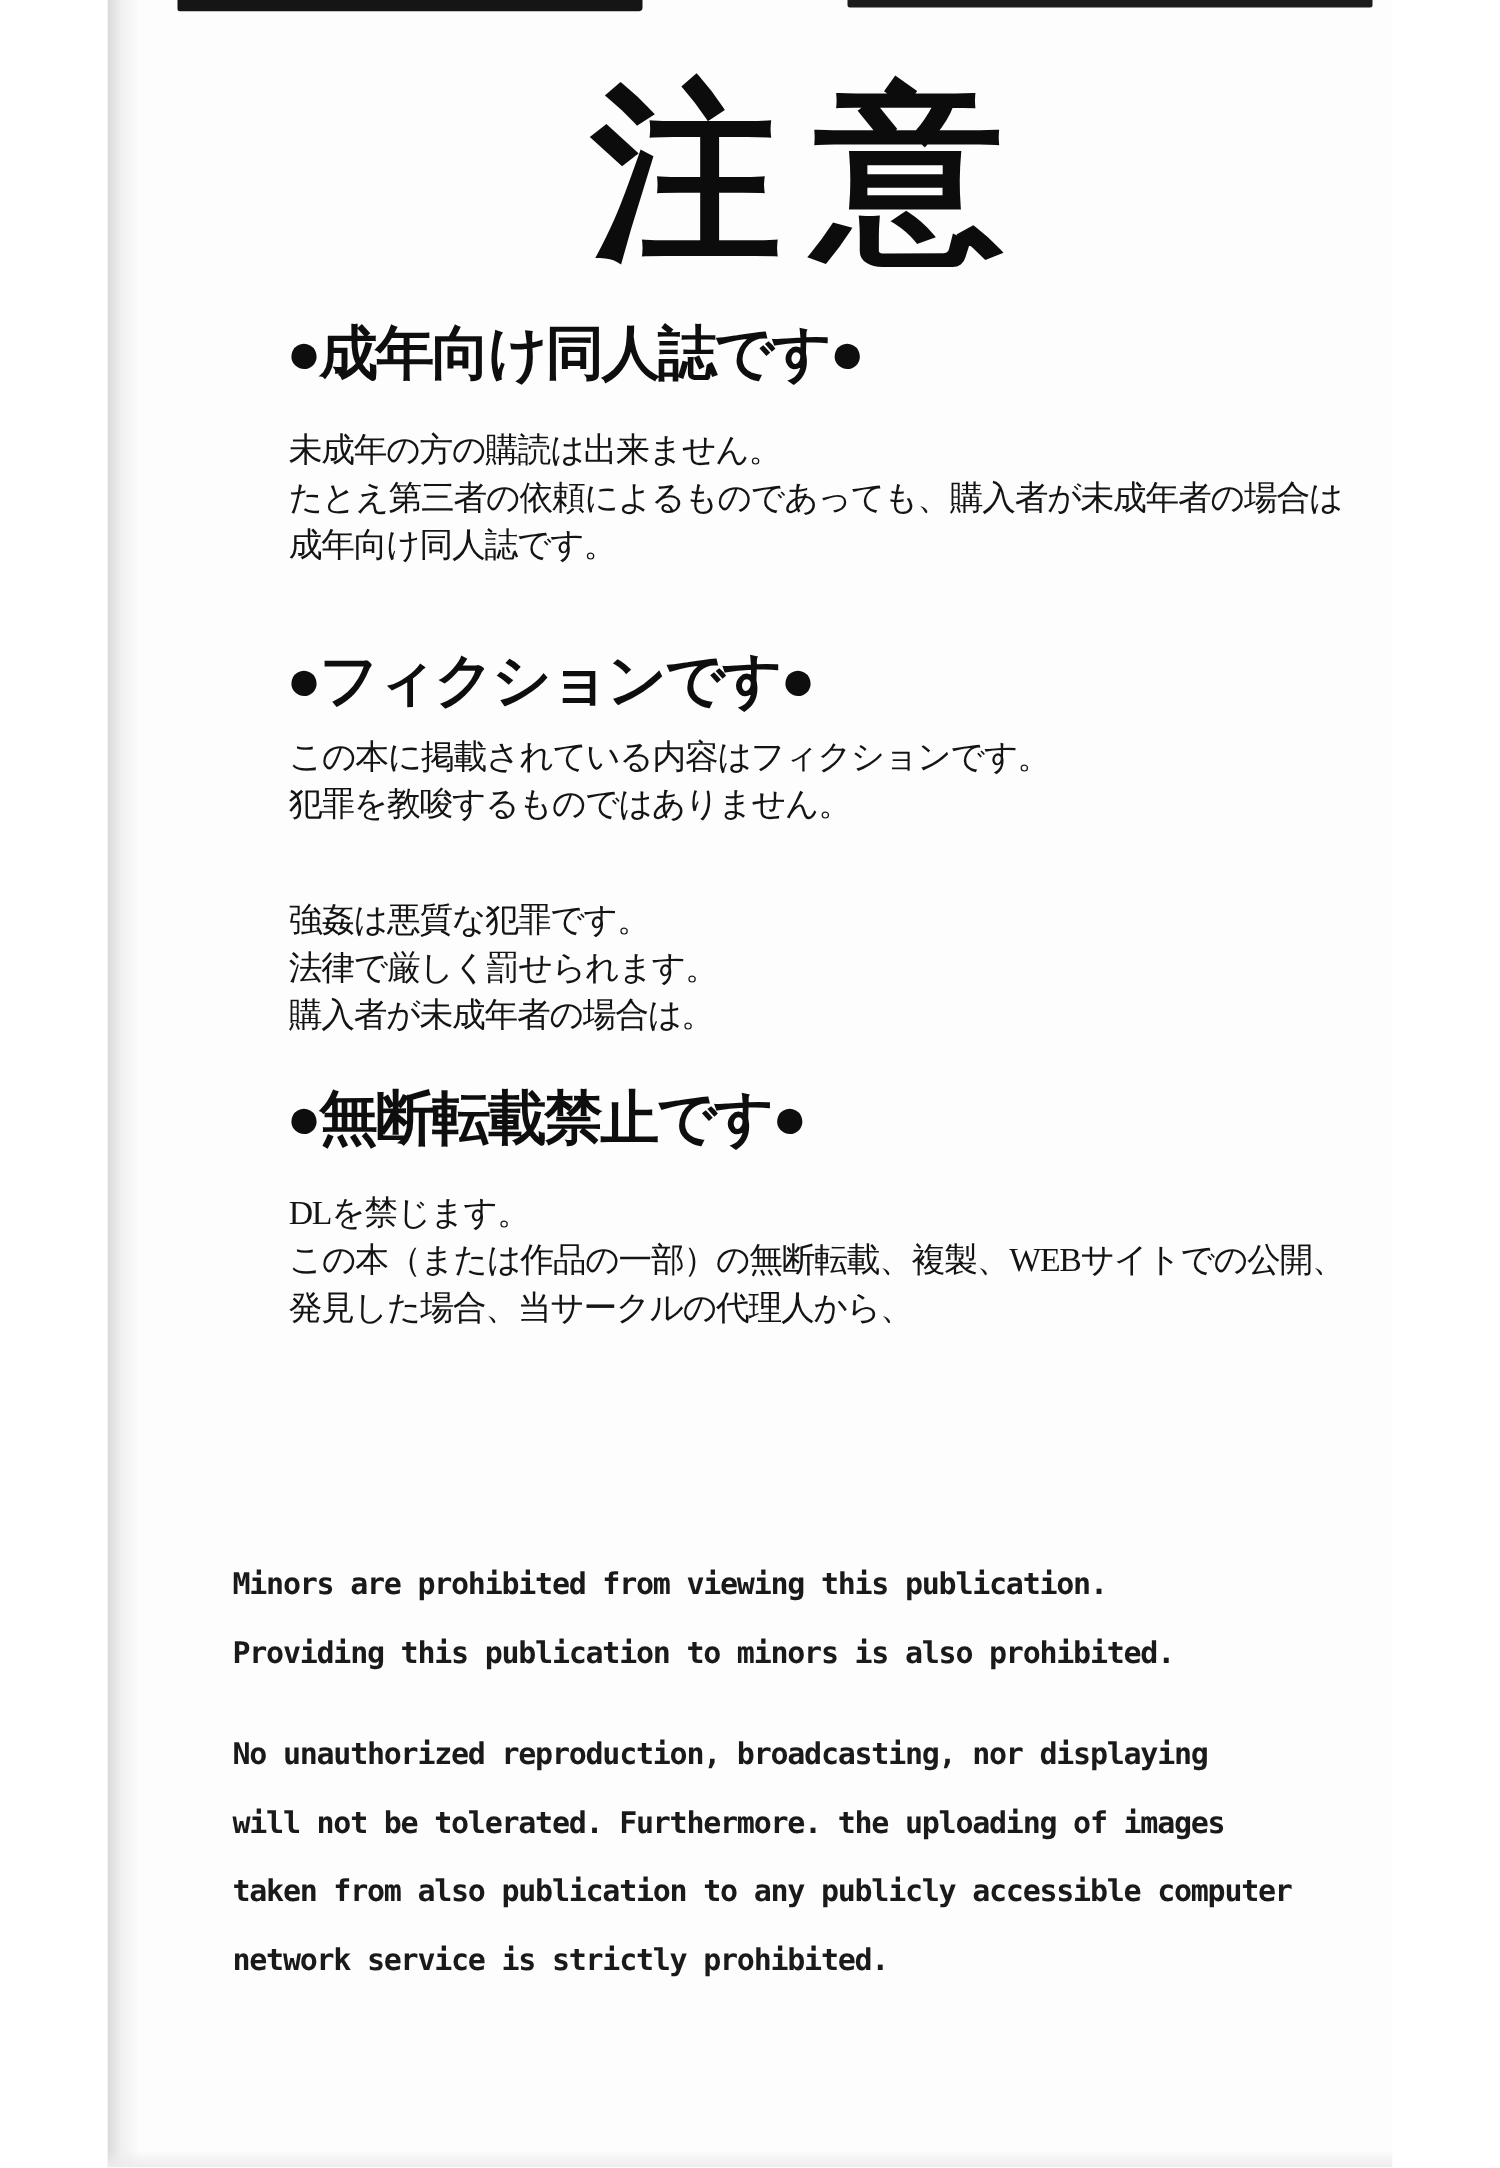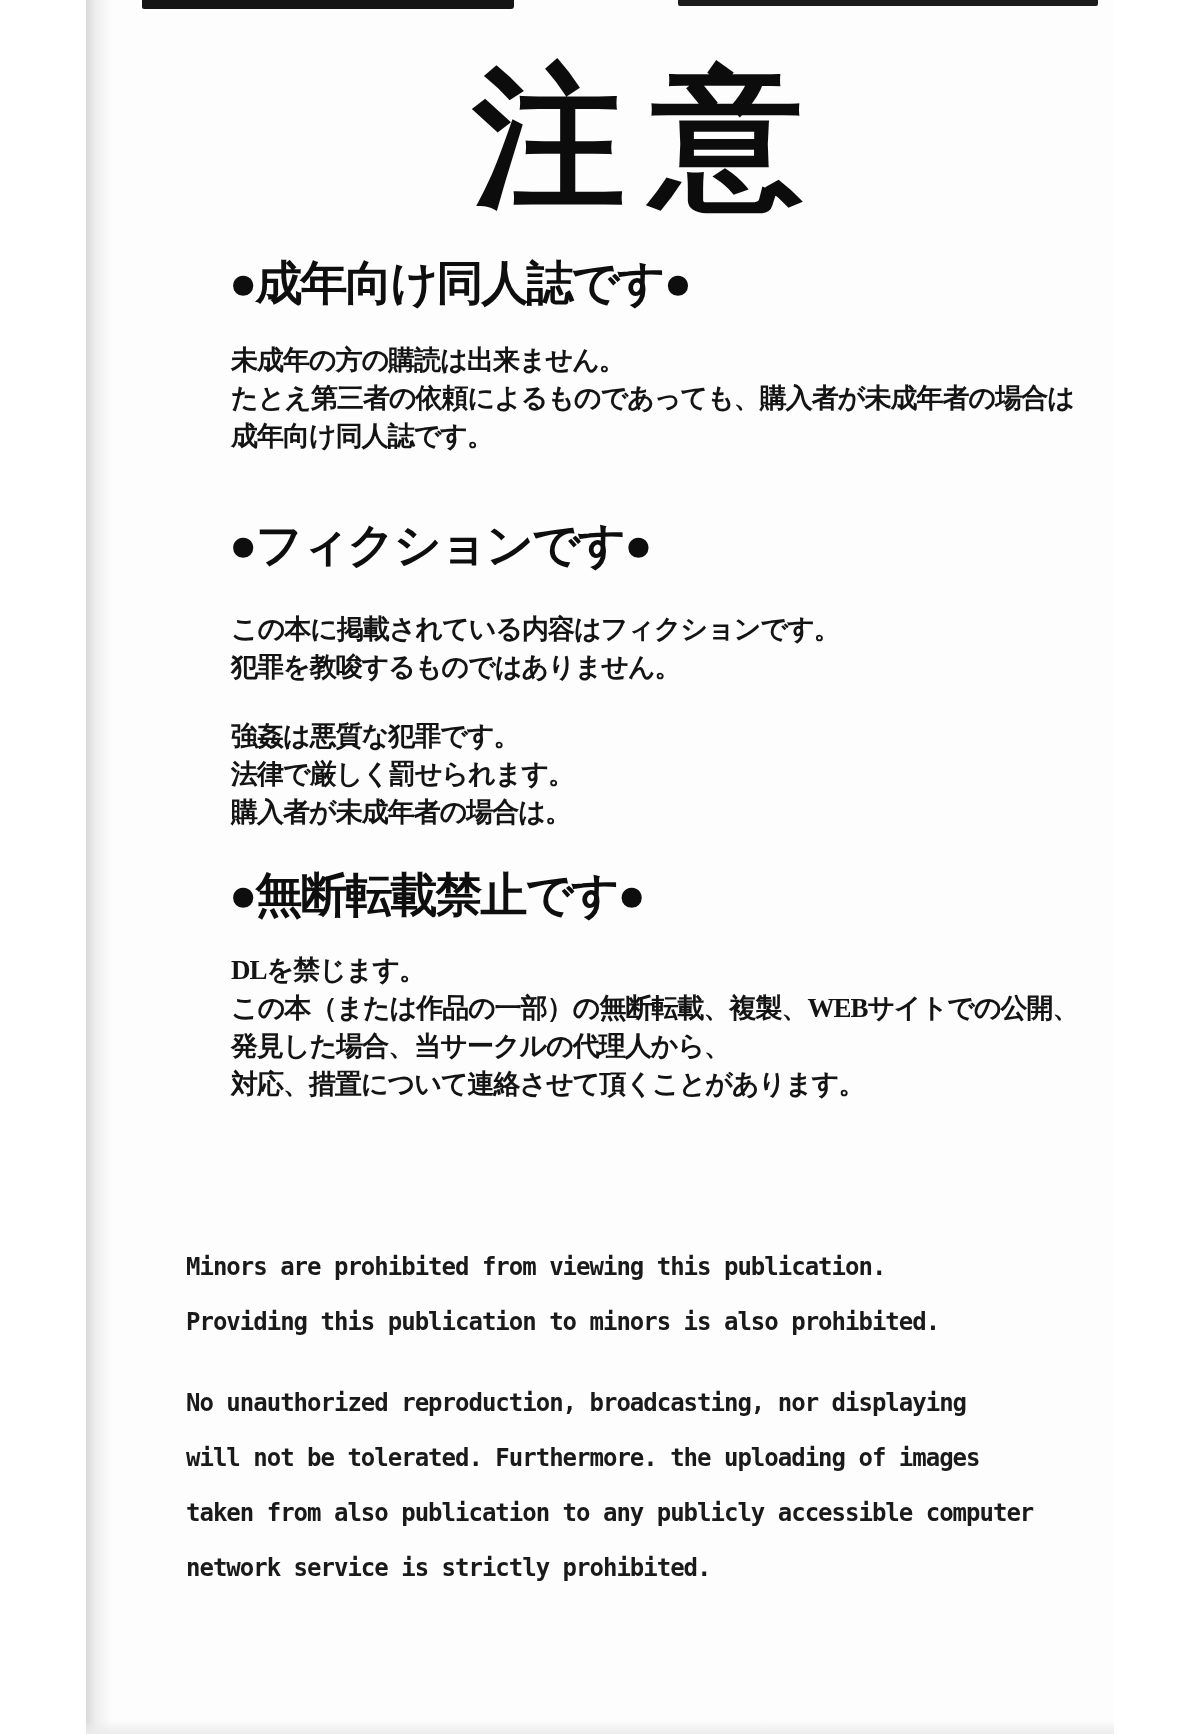--- a/index.html
+++ b/index.html
@@ -61,29 +61,29 @@
     color: #0e0e0e;
     white-space: nowrap;
   }
   .h-sec1 { top: 256px; }
   .h-sec2 { top: 518px; text-align: right; }
   .h-sec3 { top: 868px; font-family: Liberation Serif, serif; }
   .jp-body {
     position: absolute;
     left: 145px;
     font-family: "Liberation Serif", "DejaVu Serif", serif;
-    font-weight: bold;
+    font-weight: normal;
     font-size: 27px;
     line-height: 38px;
     letter-spacing: -1px;
     color: #141414;
     white-space: nowrap;
   }
   .p-sec1 { top: 341px; }
-  .p-sec2a { top: 610px; }
+  .p-sec2a { top: 586px; }
   .p-sec2b { top: 717px; }
   .p-sec3 { top: 951px; }
   .en-body {
     position: absolute;
     left: 100px;
     font-family: "DejaVu Sans Mono", "Liberation Mono", monospace;
     font-weight: bold;
     font-size: 24px;
     line-height: 55px;
     letter-spacing: -1px;
@@ -119,21 +119,20 @@
     <div>強姦は悪質な犯罪です。</div>
     <div>法律で厳しく罰せられます。</div>
     <div>購入者が未成年者の場合は。</div>
   </div>
 
   <h2 class="jp-heading h-sec3">●無断転載禁止です●</h2>
   <div class="jp-body p-sec3">
     <div>DLを禁じます。</div>
     <div>この本（または作品の一部）の無断転載、複製、WEBサイトでの公開、</div>
     <div>発見した場合、当サークルの代理人から、</div>
-    <div>対応、措置について連絡させて頂くことがあります。</div>
   </div>
 
   <div class="en-body p-en1">
     <div>Minors are prohibited from viewing this publication.</div>
     <div>Providing this publication to minors is also prohibited.</div>
   </div>
   <div class="en-body p-en2">
     <div>No unauthorized reproduction, broadcasting, nor displaying</div>
     <div>will not be tolerated. Furthermore. the uploading of images</div>
     <div>taken from also publication to any publicly accessible computer</div>

